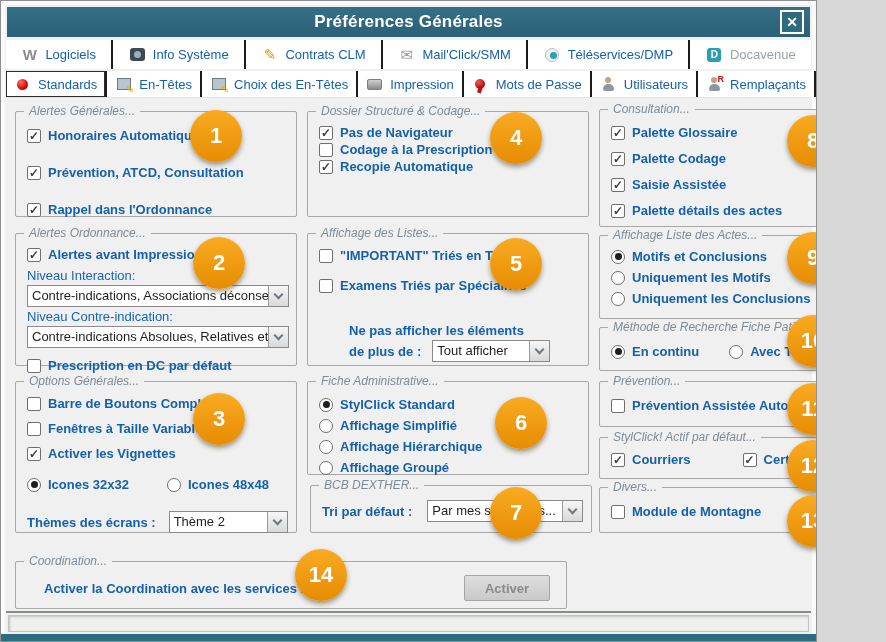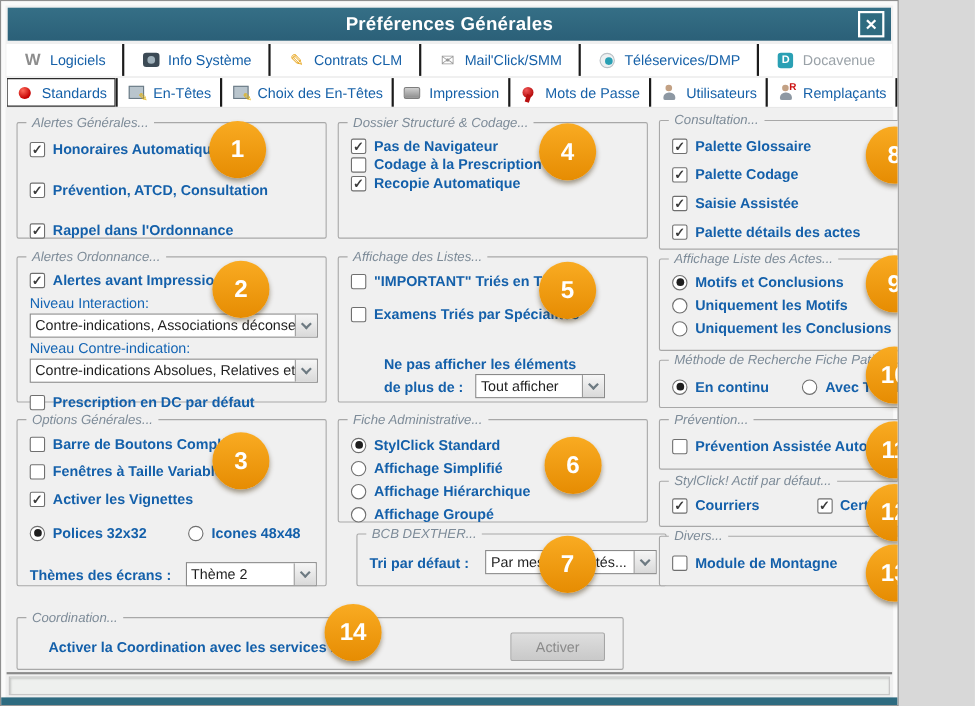--- a/index.html
+++ b/index.html
@@ -89,21 +89,21 @@
   .chev{ width:7px; height:7px; border-right:2px solid #6d7a82; border-bottom:2px solid #6d7a82; transform:rotate(45deg); margin-top:-3px; }
   .badge{
     position:absolute; width:52px; height:52px; border-radius:50%;
     background:linear-gradient(#f9ab22,#e68c02); color:#fff; font-size:22px; font-weight:bold;
     display:flex; align-items:center; justify-content:center;
     box-shadow:0 3px 5px rgba(60,40,0,.45); z-index:5;
   }
   .btn{
     position:absolute; right:16px; top:13px; width:86px; height:26px;
     background:linear-gradient(#dedede,#c9c9c9); border:1px solid #a5a5a5; border-radius:2px;
-    color:#8a8a8a; font-size:13px; display:flex; align-items:center; justify-content:center;
+    color:#8a8a8a; font-size:13px; display:flex; align-items:center; justify-content:center;font-weight:bold;
   }
   .statusbar{
     position:absolute; left:7px; right:7px; bottom:9px; height:17px;
     background:#eef0ee; border:1px solid #c2c2c2; box-shadow:inset 1px 1px 2px rgba(0,0,0,.18);
   }
   .bottomstrip{ position:absolute; left:0; right:0; bottom:0; height:7px; background:#2e6b80; }
   .inline-pair{ display:flex; gap:38px; }
 </style>
 </head>
 <body>
@@ -263,21 +263,21 @@
           <span class="cb"></span>
           <span class="clabel">Fenêtres à Taille Variable</span>
         </div>
         <div class="ctl">
           <span class="cb checked"></span>
           <span class="clabel">Activer les Vignettes</span>
         </div>
         <div class="inline-pair" style="margin-top:6px">
           <div class="ctl">
             <span class="radio selected"></span>
-            <span class="clabel">Polices 32x32</span>
+            <span class="clabel">Icones 32x32</span>
           </div>
           <div class="ctl">
             <span class="radio"></span>
             <span class="clabel">Icones 48x48</span>
           </div>
         </div>
         <div class="ctl" style="margin-top:10px">
           <span class="clabel">Thèmes des écrans :</span>
           <div class="dd" style="width:128px;margin-left:6px">
             <span class="dd-text">Thème 2</span>
@@ -356,21 +356,21 @@
           <span class="radio"></span>
           <span class="clabel">Affichage Hiérarchique</span>
         </div>
         <div class="ctl">
           <span class="radio"></span>
           <span class="clabel">Affichage Groupé</span>
         </div>
       </div>
     </div>
 
-    <div class="group" style="left:318px;top:386px;width:282px;height:48px">
+    <div class="group" style="left:304px;top:386px;width:282px;height:48px">
       <div class="gtitle">BCB DEXTHER...</div>
       <div class="gbody" style="padding-top:14px">
         <div class="ctl">
           <span class="clabel">Tri par défaut :</span>
           <div class="dd" style="width:158px;margin-left:8px">
             <span class="dd-text">Par mes spécialités...</span>
             <span class="dd-btn">
                 <span class="chev"></span>
               </span>
           </div>

